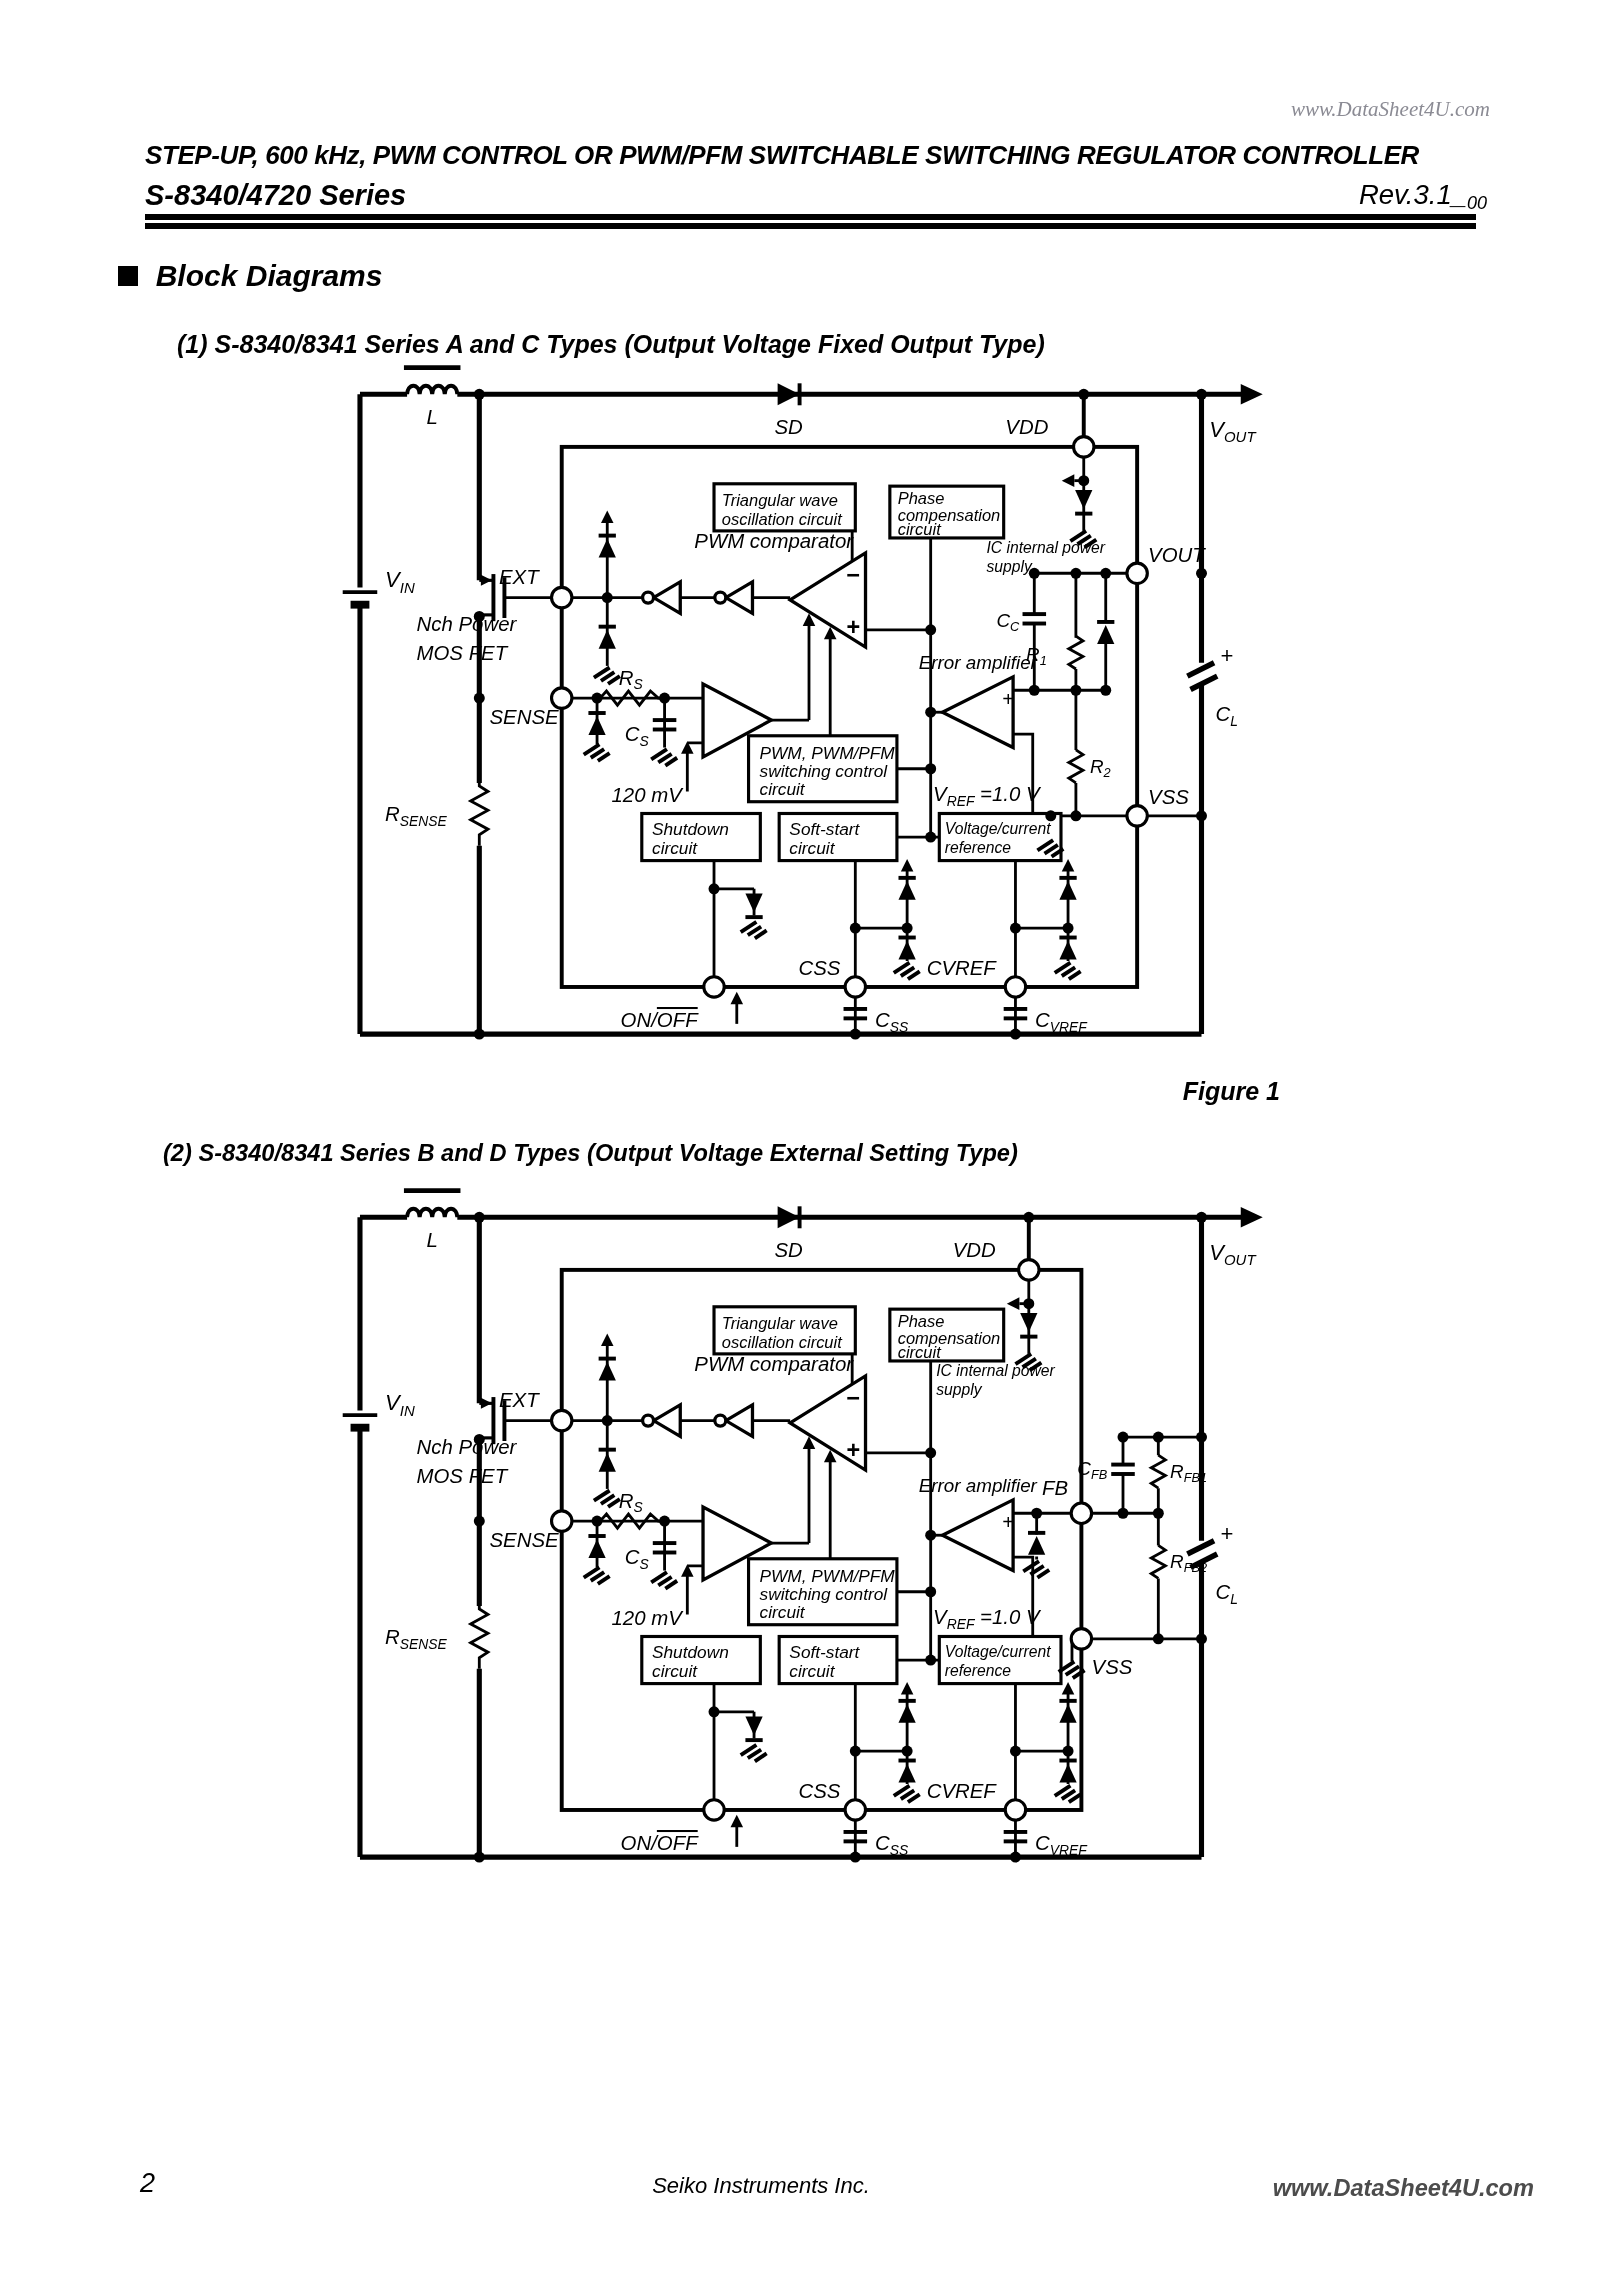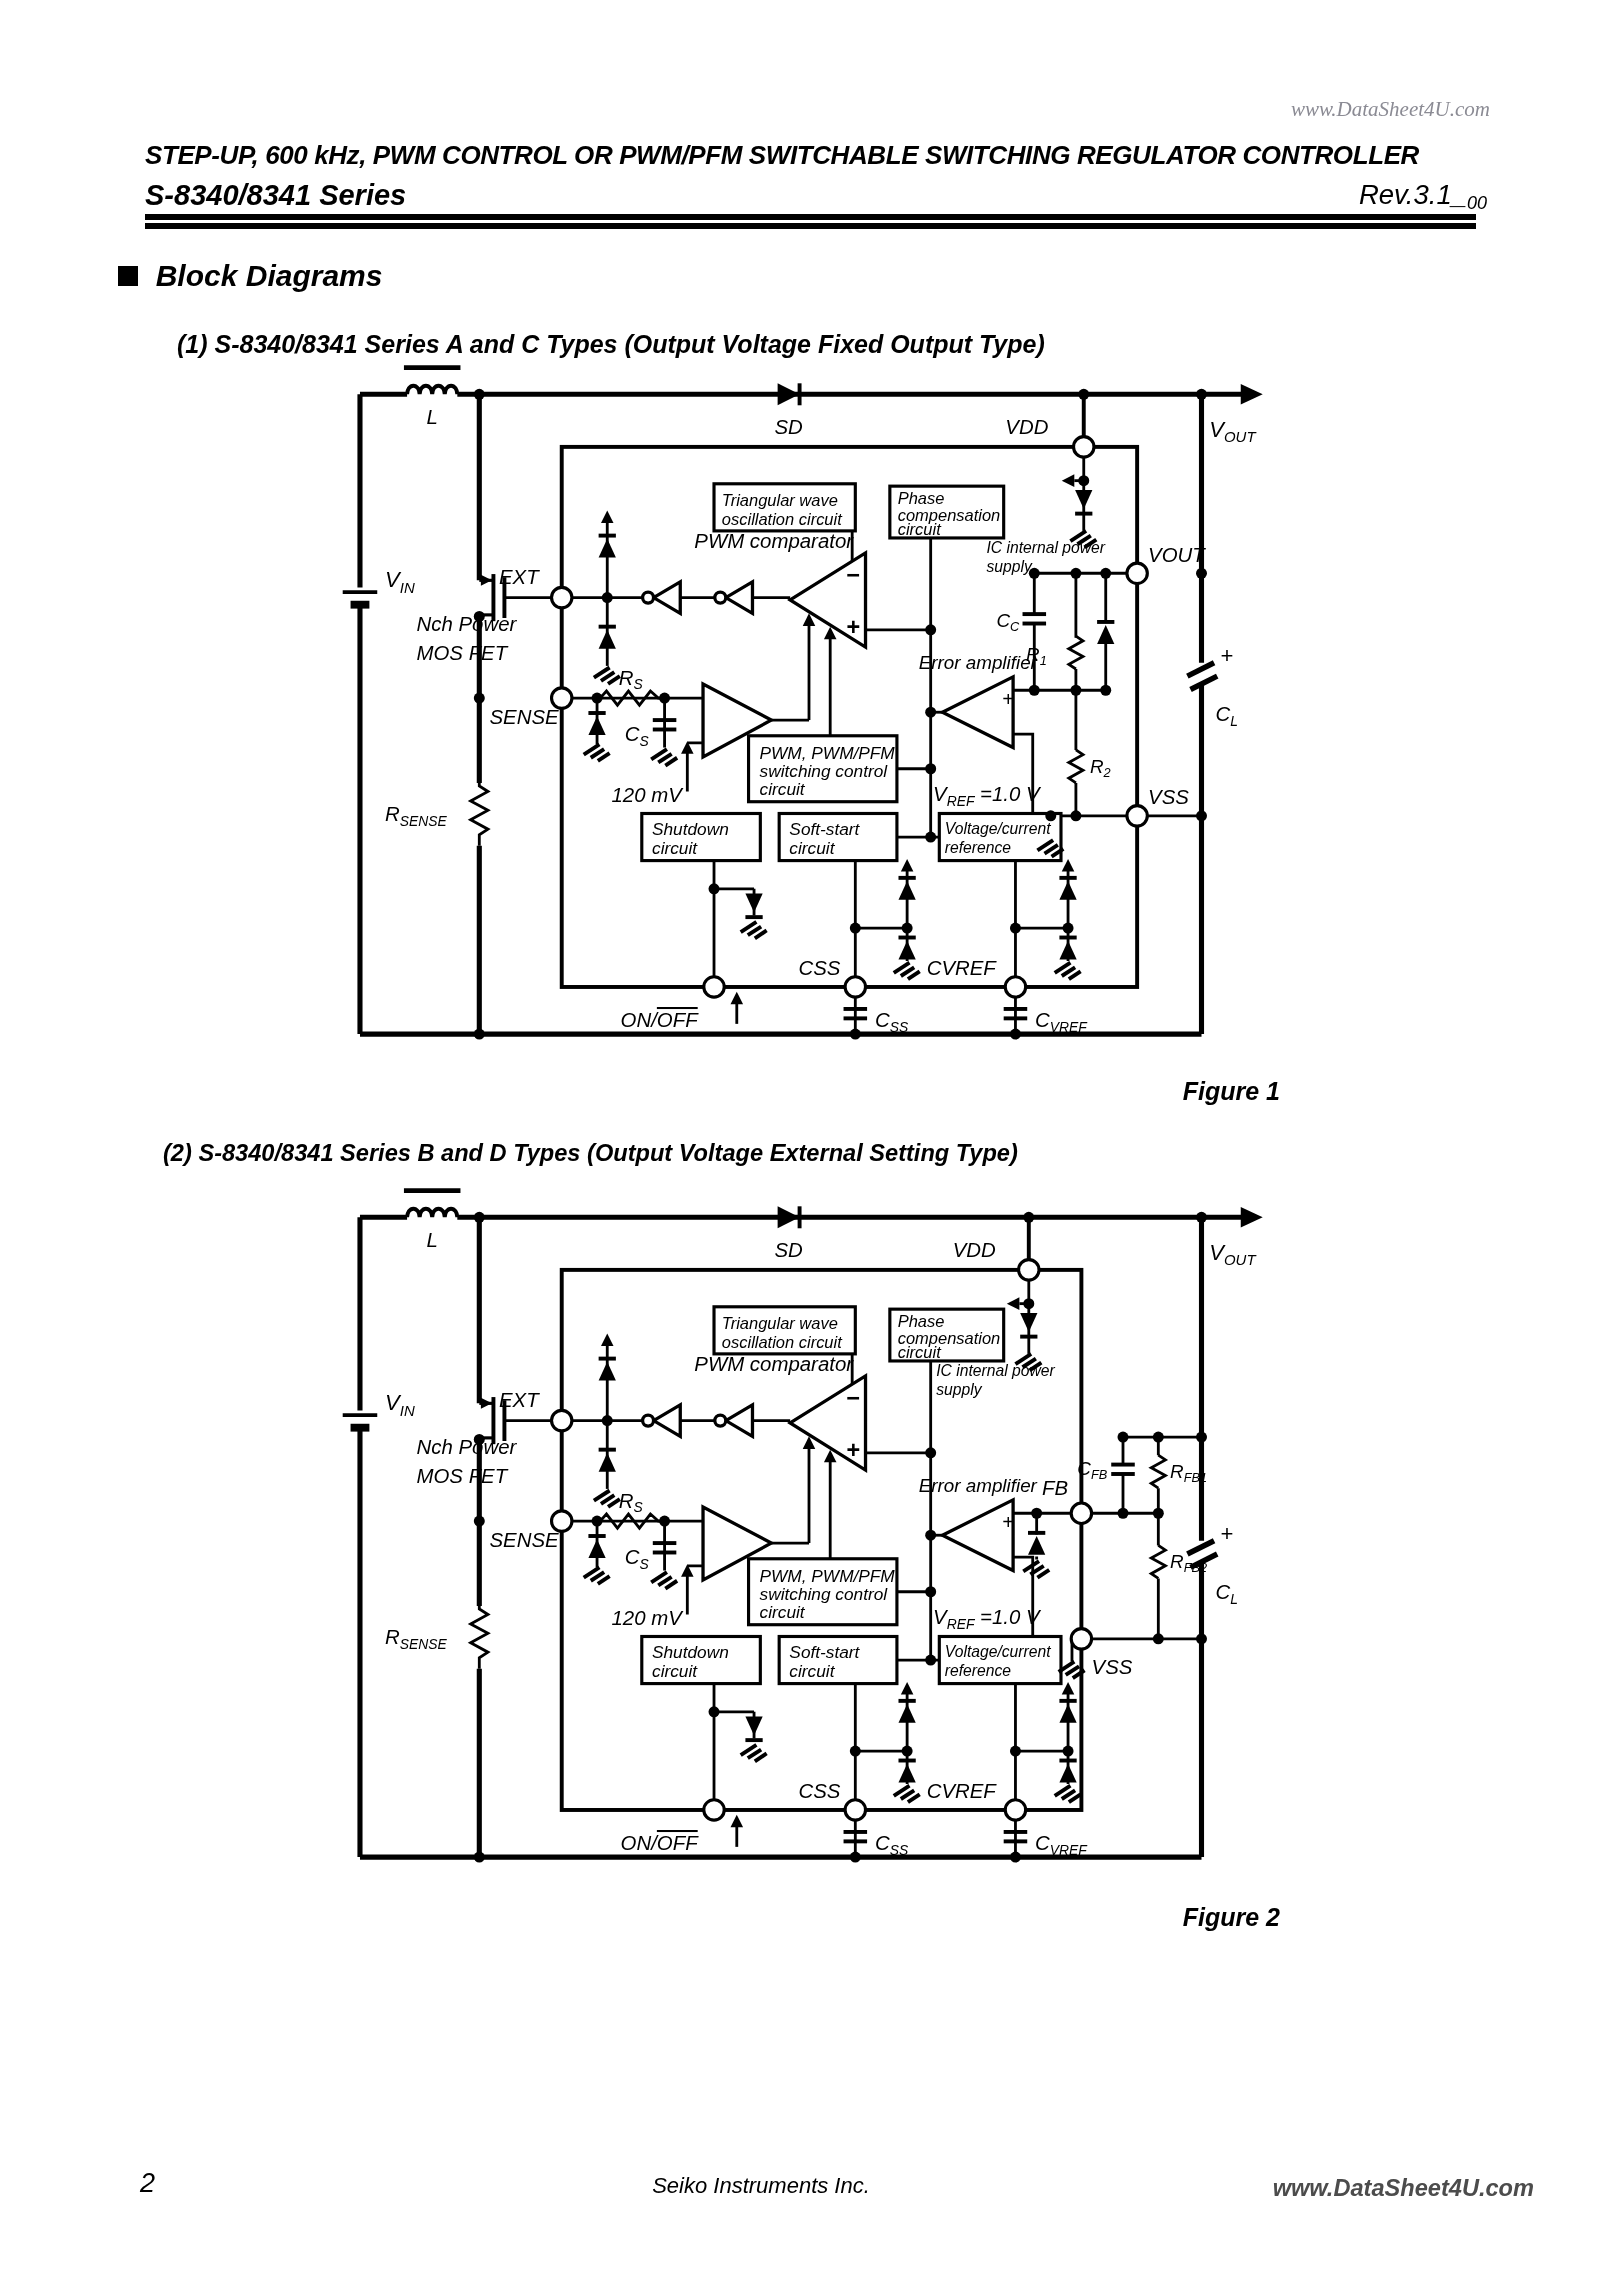--- a/index.html
+++ b/index.html
@@ -61,21 +61,21 @@
       </g>
       <g id="dd">
         <polygon points="-11,-14 11,-14 0,10" fill="#000"></polygon>
         <line x1="-11" y1="16" x2="11" y2="16" stroke="#000" stroke-width="5"></line>
       </g>
     </defs>
   </svg>
 
   <div class="abs site-top">www.DataSheet4U.com</div>
   <div class="abs doc-title">STEP-UP, 600 kHz, PWM CONTROL OR PWM/PFM SWITCHABLE SWITCHING REGULATOR CONTROLLER</div>
-  <div class="abs series">S-8340/8341 Series</div>
+  <div class="abs series">S-8340/4720 Series</div>
   <div class="abs rev"><span>Rev.3.1_</span><span class="sub">00</span></div>
   <div class="abs rule r1"></div>
   <div class="abs rule r2"></div>
   <div class="abs section-head"><span class="sq"></span><span>Block Diagrams</span></div>
   <div class="abs subhead">(1) S-8340/8341 Series A and C Types (Output Voltage Fixed Output Type)</div>
 
   <svg class="fig-svg f1" viewBox="0 0 1200 940">
 
     <g>
       <path class="rail" d="M28,50 H88 M152,50 H1152"></path>
@@ -574,19 +574,18 @@
     <text x="1060" y="497" class="t24"><tspan>R</tspan><tspan class="sub" dy="5">FB2</tspan></text>
     <text x="1124" y="462" class="t28">+</text>
     <text x="1118" y="536" class="t26"><tspan>C</tspan><tspan class="sub" dy="6">L</tspan></text>
     <text x="640" y="790" class="t26 end">CSS</text>
     <text x="838" y="790" class="t26 end">CVREF</text>
     <text x="360" y="856" class="t26"><tspan>ON/</tspan><tspan class="ovl">OFF</tspan></text>
     <text x="684" y="856" class="t26"><tspan>C</tspan><tspan class="sub" dy="6">SS</tspan></text>
     <text x="888" y="856" class="t26"><tspan>C</tspan><tspan class="sub" dy="6">VREF</tspan></text>
   </svg>
 
-  <div class="abs caption cap2">Figure 2</div>
 
   <div class="abs footer-page">2</div>
   <div class="abs footer-co">Seiko Instruments Inc.</div>
   <div class="abs footer-site">www.DataSheet4U.com</div>
 </div>
 
 
 </body></html>

